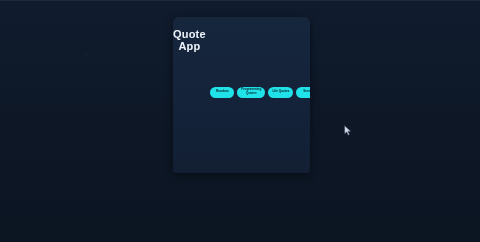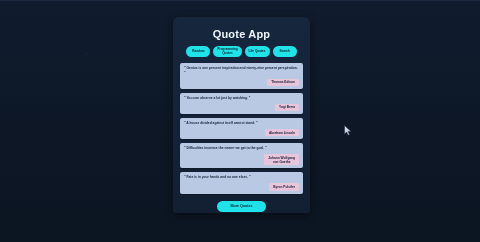--- a/index.html
+++ b/index.html
@@ -13,25 +13,25 @@
     position:absolute; inset:0;
     background:
       radial-gradient(circle at 18% 22%, rgba(255,255,255,.025) 0 1px, transparent 2px),
       radial-gradient(circle at 62% 70%, rgba(255,255,255,.02) 0 1px, transparent 2px),
       linear-gradient(180deg,#101c2e 0%, #0d1726 55%, #0c1522 100%);
     border-top:1px solid #1b2a40;
   }
   #app-panel {
     position:absolute;
     left:173px; top:16px;
-    width:137px; height:196px;
+    width:137px; height:156px;
     background:linear-gradient(180deg,#16263d 0%,#14233a 55%,#121f33 100%);
     border-radius:6px 6px 3px 3px;
     box-shadow:0 2px 10px rgba(0,0,0,.45);
-    display:flex; flex-direction:column;
+    display:flex; flex-direction:row;
     overflow:hidden;
   }
   #app-title {
     text-align:center;
     color:#eef4fb;
     font-size:11px;
     font-weight:bold;
     letter-spacing:.2px;
     padding:11px 0 6px;
   }

